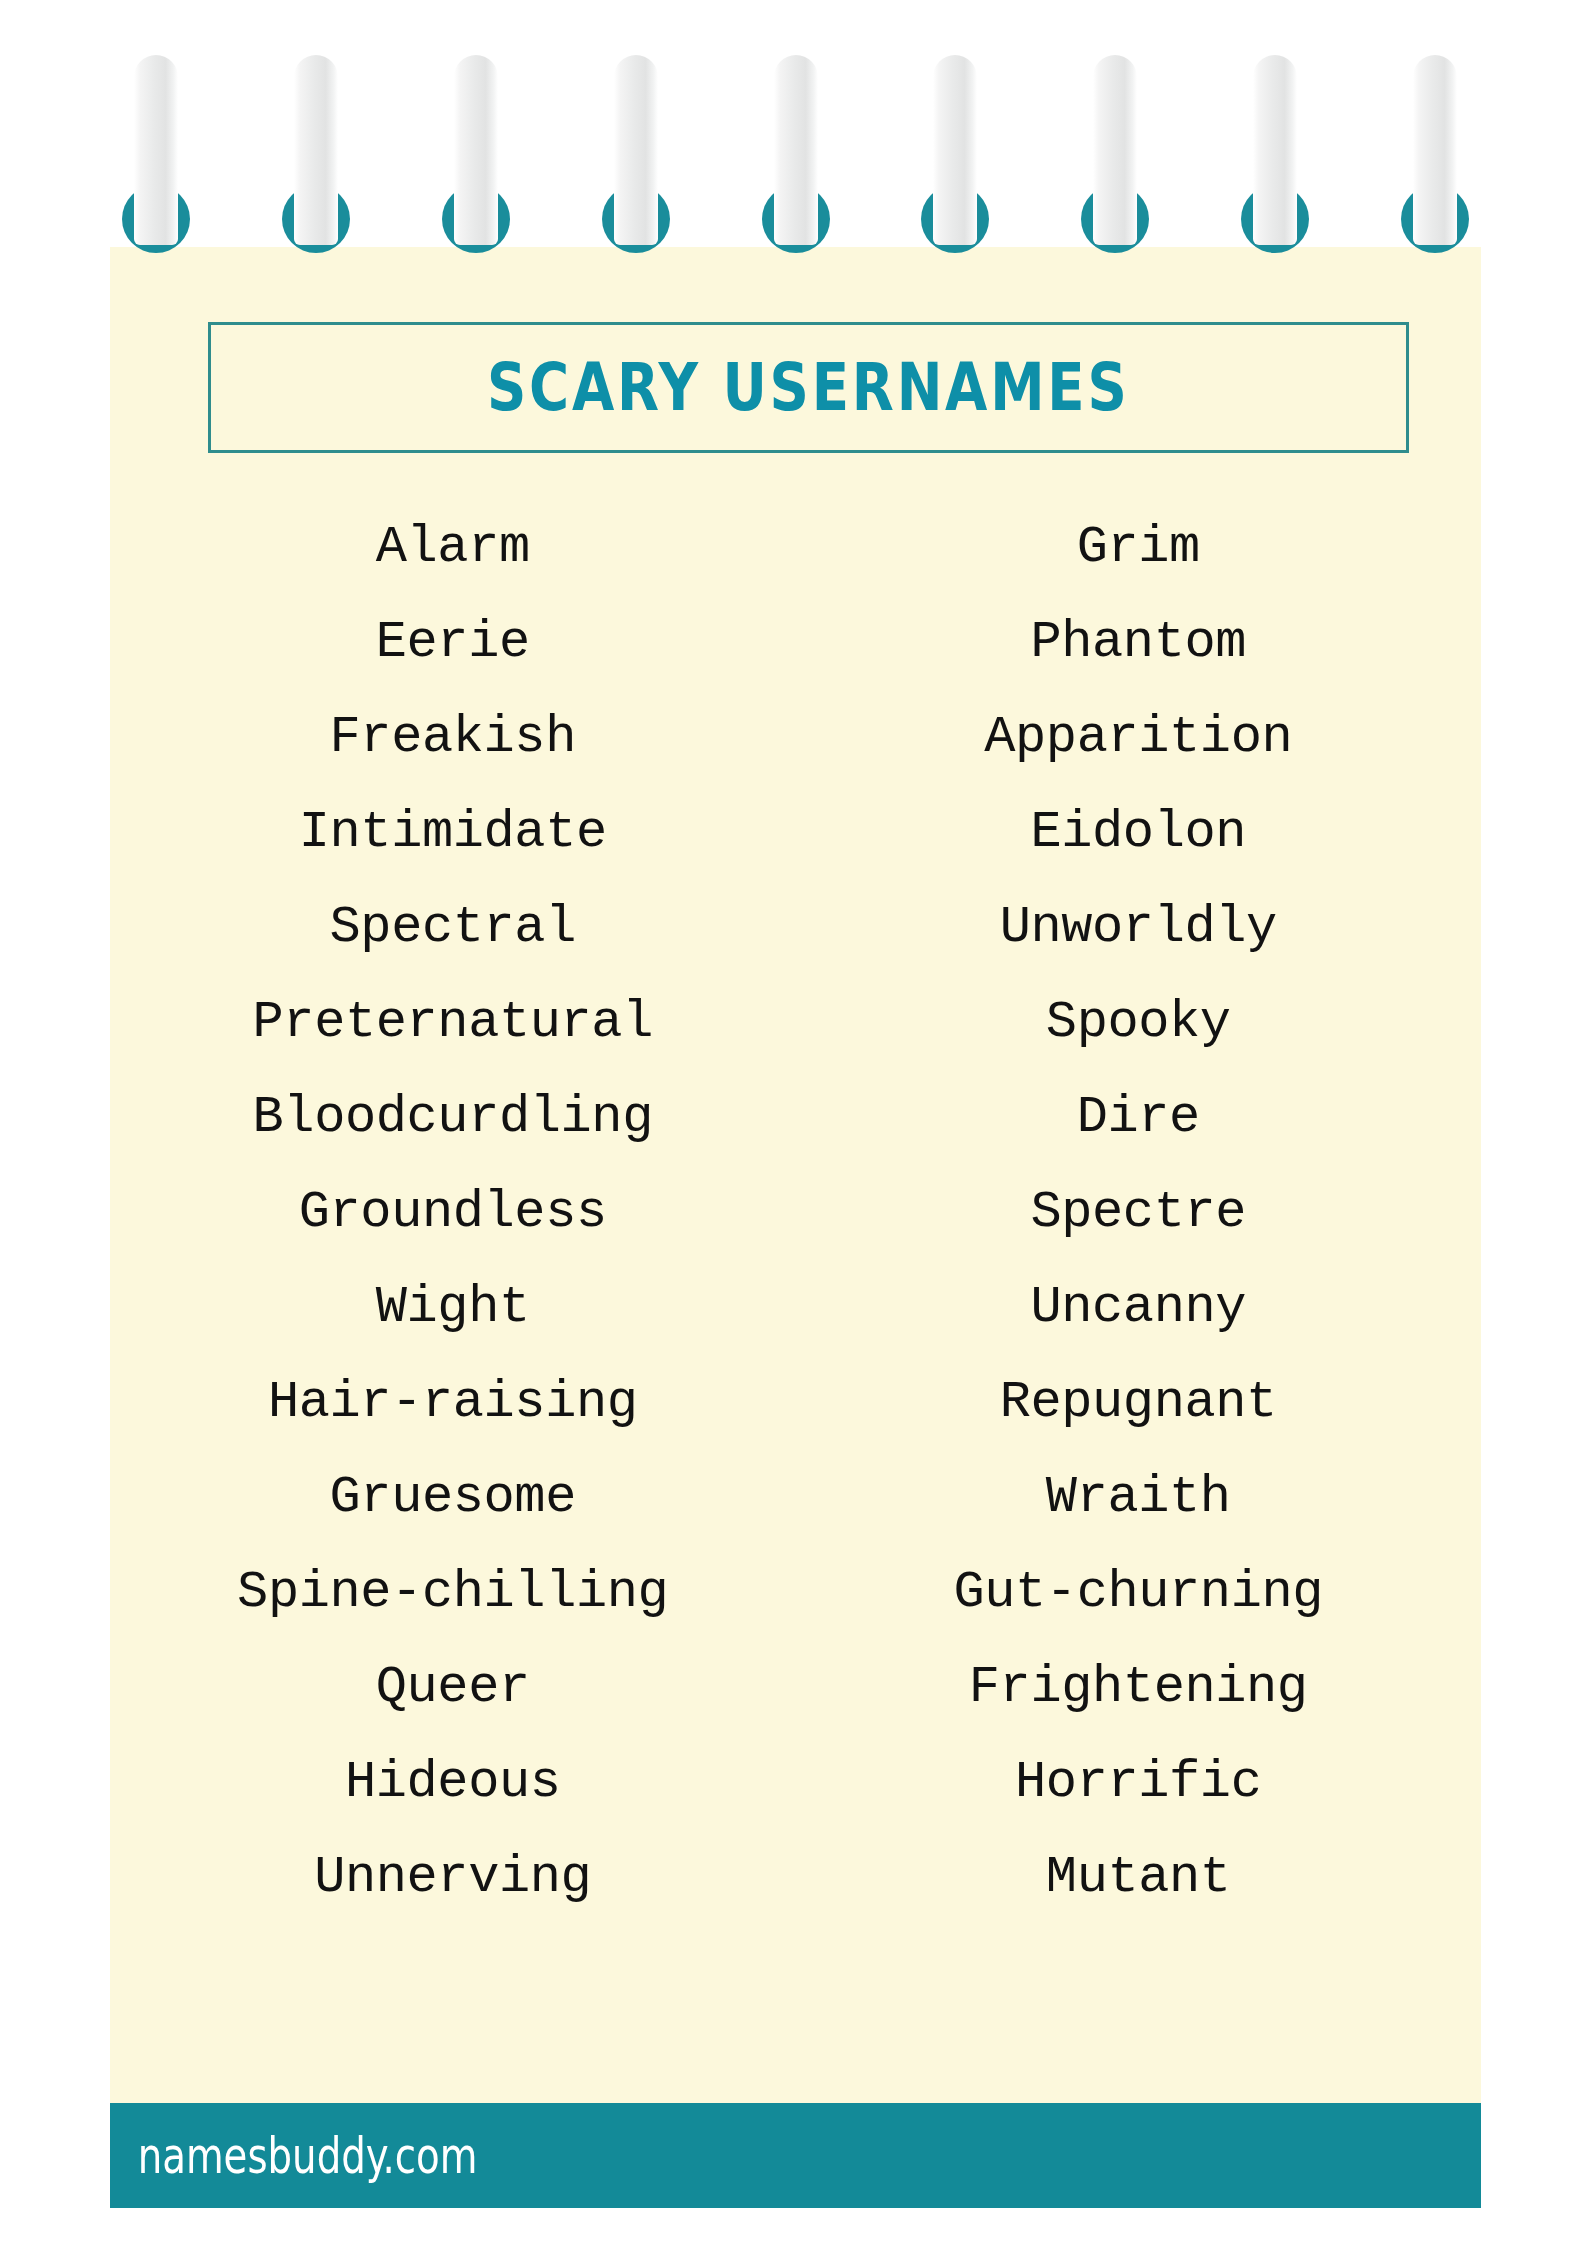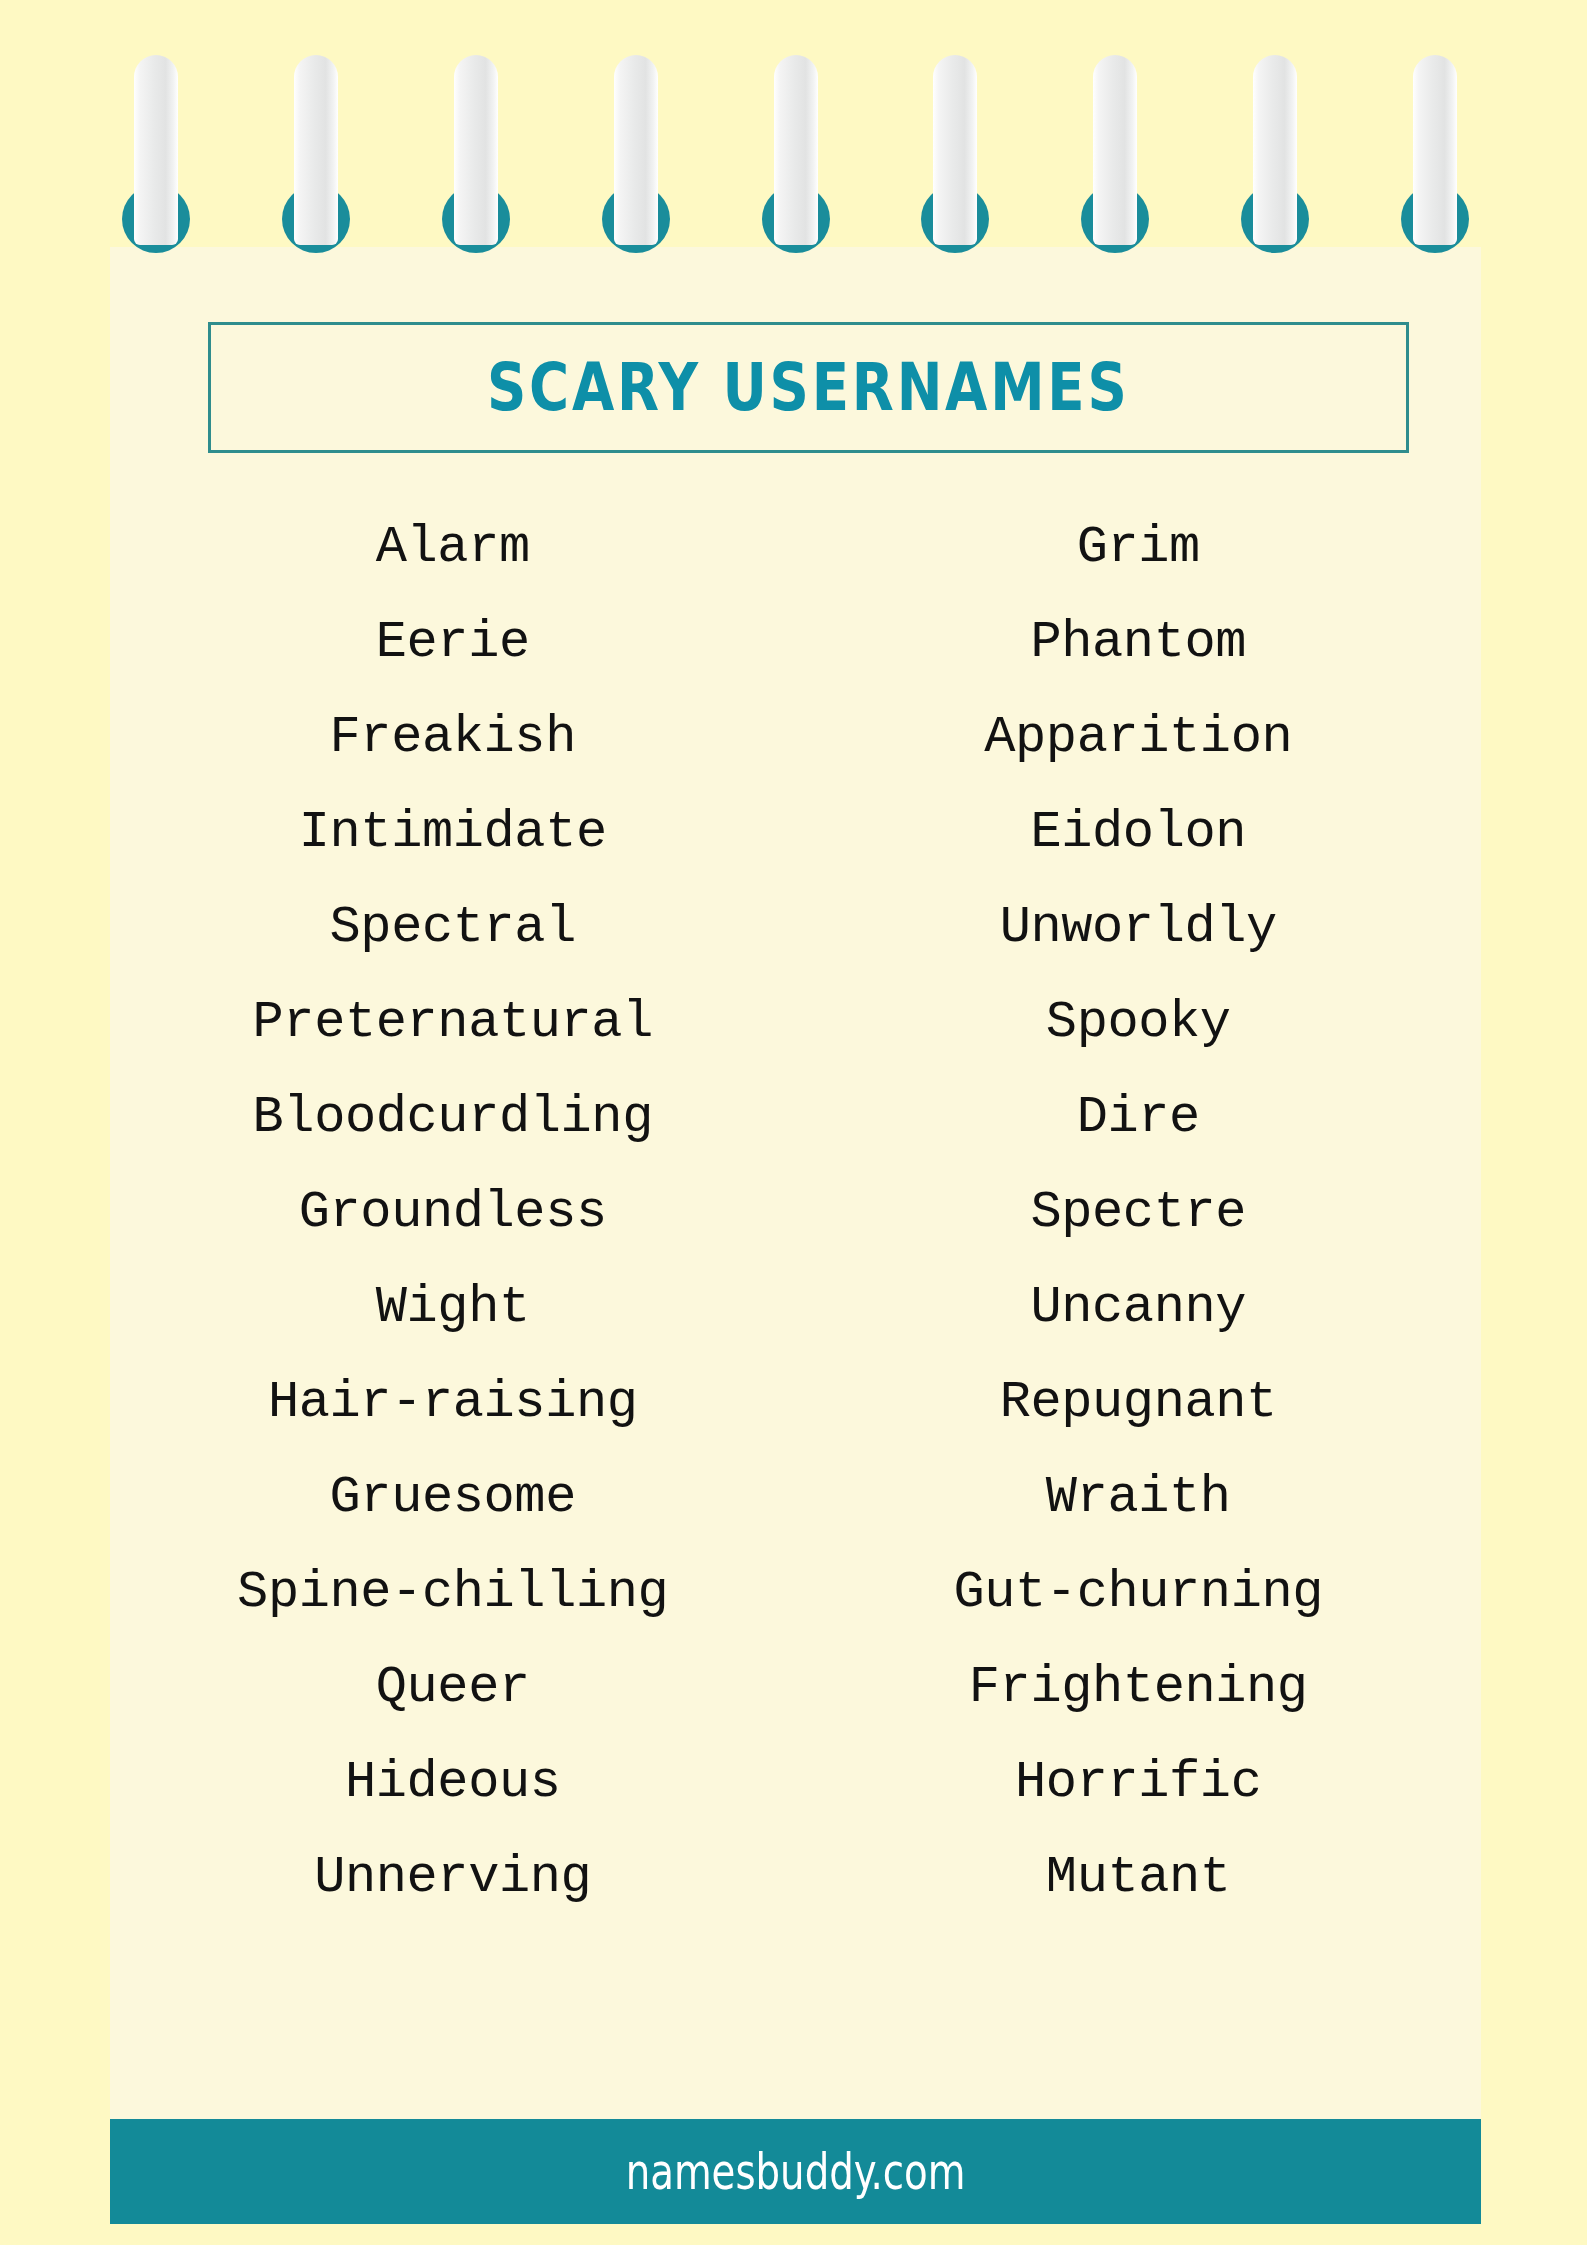--- a/index.html
+++ b/index.html
@@ -11,21 +11,21 @@
     height: 2245px;
     background: #1CB8C8;
     font-family: "Liberation Sans", sans-serif;
     overflow: hidden;
     position: relative;
   }
 
   #poster {
     position: absolute;
     inset: 0;
-    background: #fef9c3;
+    background: #ffffff;
   }
 
   
   .sheet {
     position: absolute;
     left: 110px;
     top: 247px;
     width: 1371px;
     height: 1926px;
     background: #FCF8DC;
@@ -121,22 +121,21 @@
   
   .footer {
     position: absolute;
     left: 110px;
     top: 2103px;
     width: 1371px;
     height: 105px;
     background: #138A98;
     display: flex;
     align-items: center;
-    justify-content: center;
-    margin-top: 16px;
+    justify-content: flex-start;
   }
   .footer-text {
     font-family: "Liberation Sans Narrow", "DejaVu Sans Condensed", "Liberation Sans", sans-serif;
     font-size: 50px;
     color: #FFFFFF;
     letter-spacing: 0px;
     transform: scaleX(0.86);
     white-space: nowrap;
   }
 </style>

